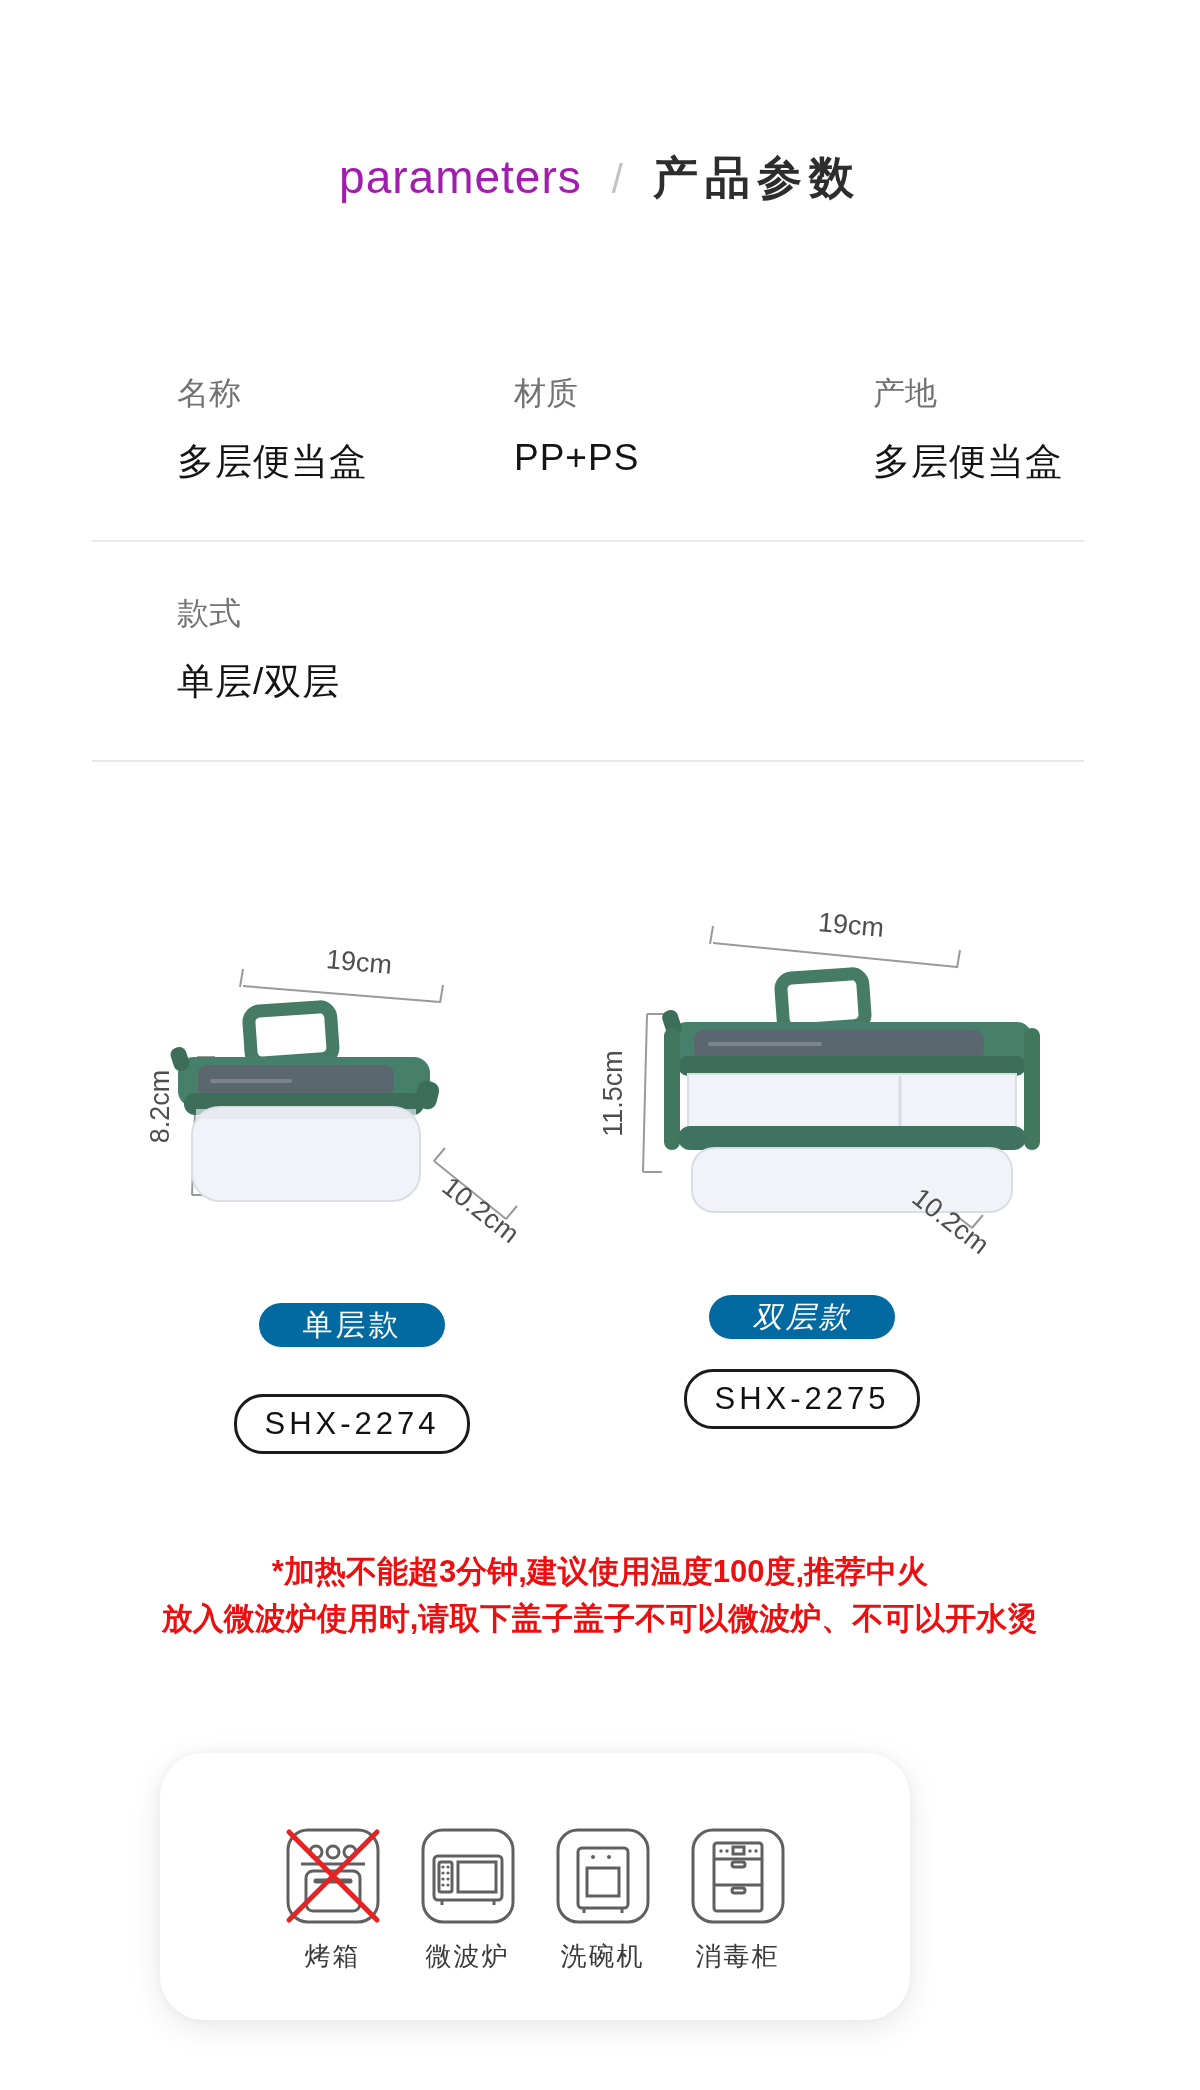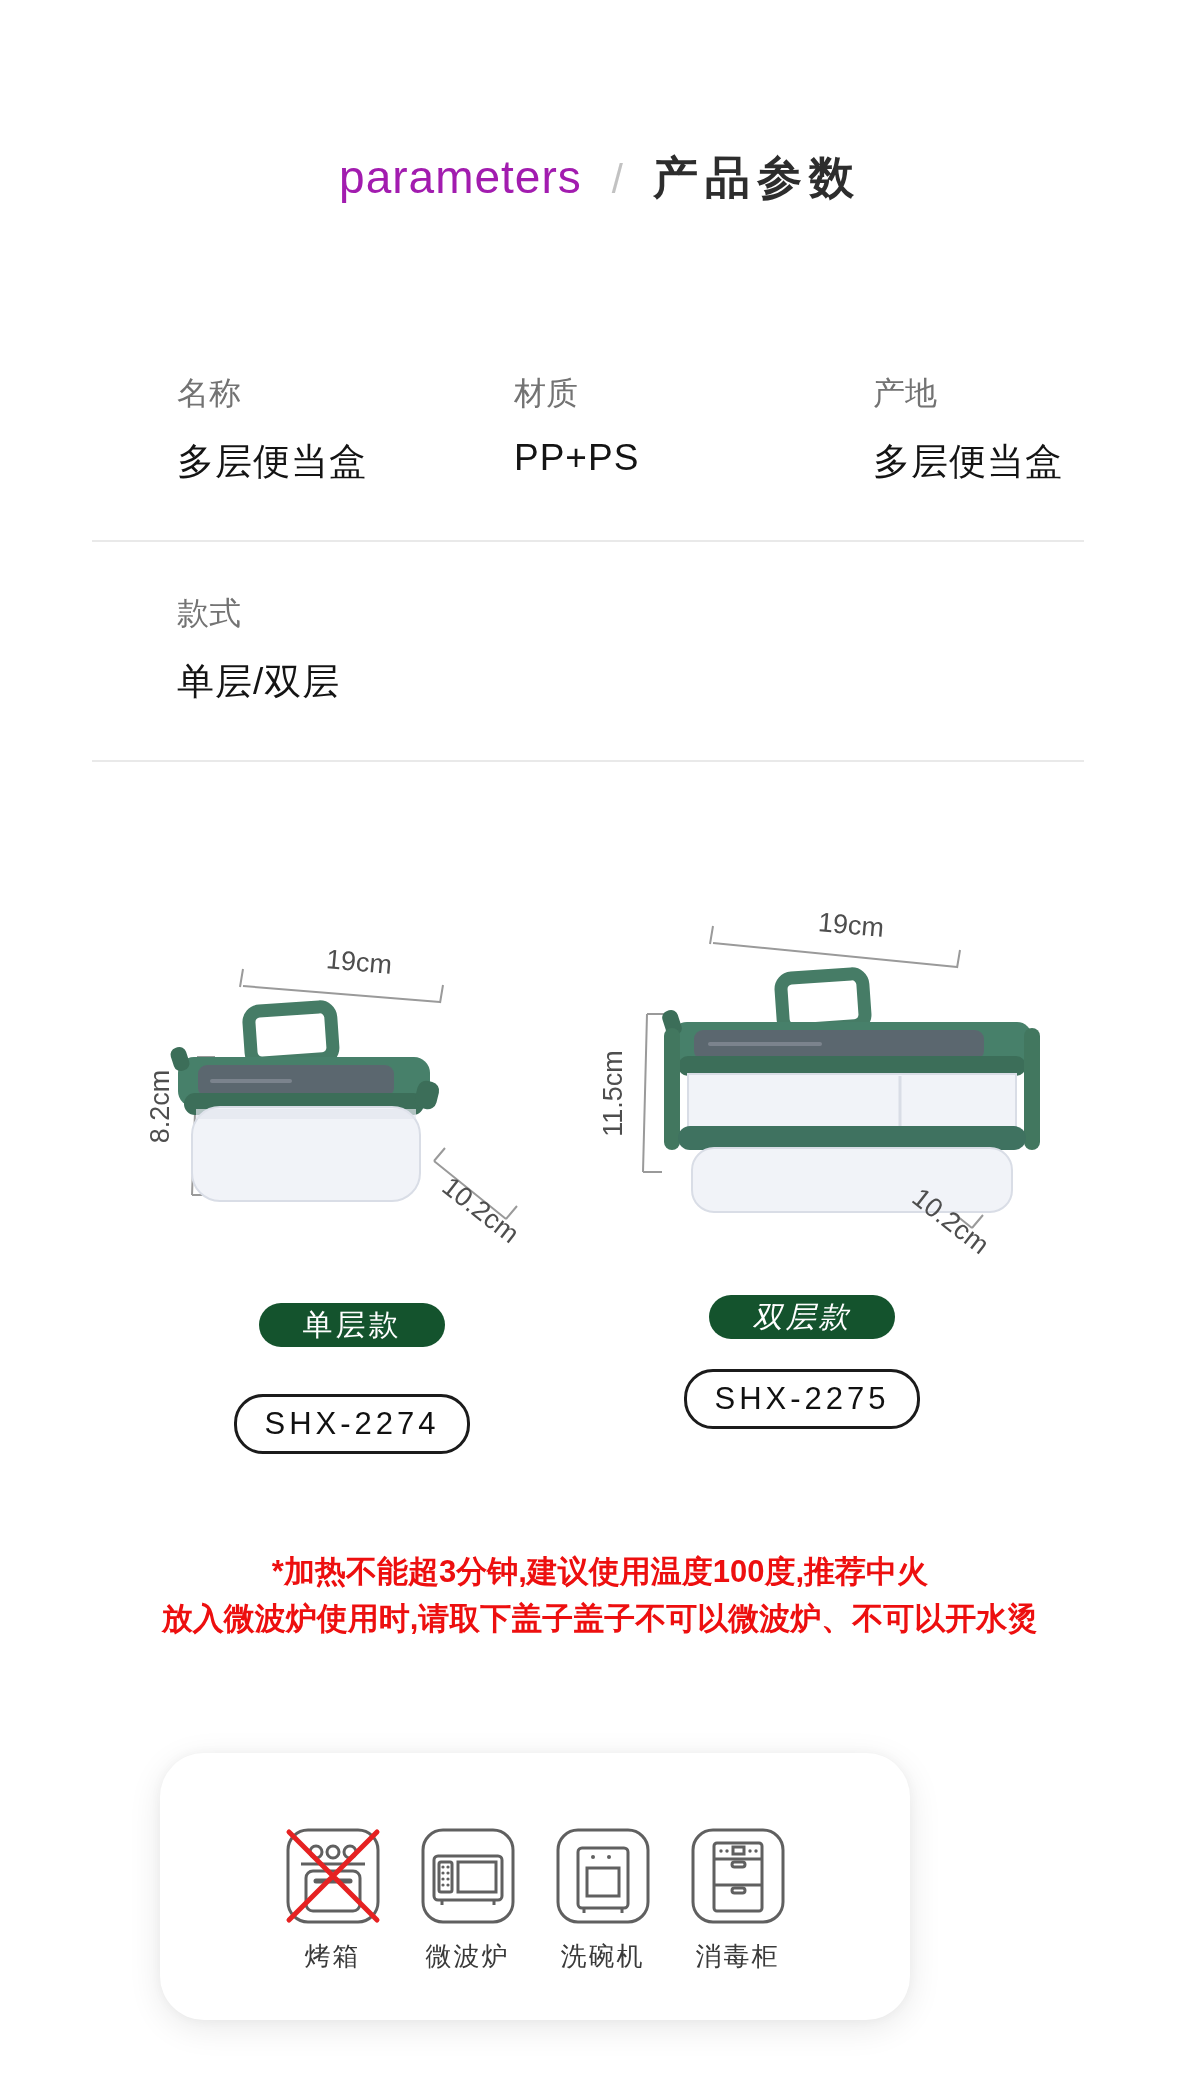--- a/index.html
+++ b/index.html
@@ -28,21 +28,21 @@
   .art{position:absolute;left:0;top:0;overflow:visible;}
   .dim{position:absolute;font-size:27px;color:#4e4e4e;white-space:nowrap;}
   .product-left  .dim-w{left:186px;top:2px;transform:rotate(5deg);}
   .product-left  .dim-h{left:-16px;top:146px;transform:rotate(-90deg);}
   .product-left  .dim-d{left:296px;top:250px;transform:rotate(38deg);}
   .product-right .dim-w{left:228px;top:0px;transform:rotate(5deg);}
   .product-right .dim-h{left:-20px;top:168px;transform:rotate(-90deg);}
   .product-right .dim-d{left:316px;top:296px;transform:rotate(38deg);}
   .badge{
     position:absolute;left:50%;transform:translateX(-50%);
-    width:186px;height:44px;border-radius:22px;background:#14532d;color:#ffffff;
+    width:186px;height:44px;border-radius:22px;background:#0369a1;color:#ffffff;
     font-size:30px;letter-spacing:3px;display:flex;align-items:center;justify-content:center;
   }
   .product-left .badge{top:358px;}
   .product-right .badge{top:385px;font-style:italic;}
   .model-pill{
     position:absolute;left:50%;transform:translateX(-50%);
     width:230px;height:54px;border:3px solid #1b1b1b;border-radius:29px;background:#ffffff;
     font-size:31px;letter-spacing:4px;color:#111111;
     display:flex;align-items:center;justify-content:center;
   }

